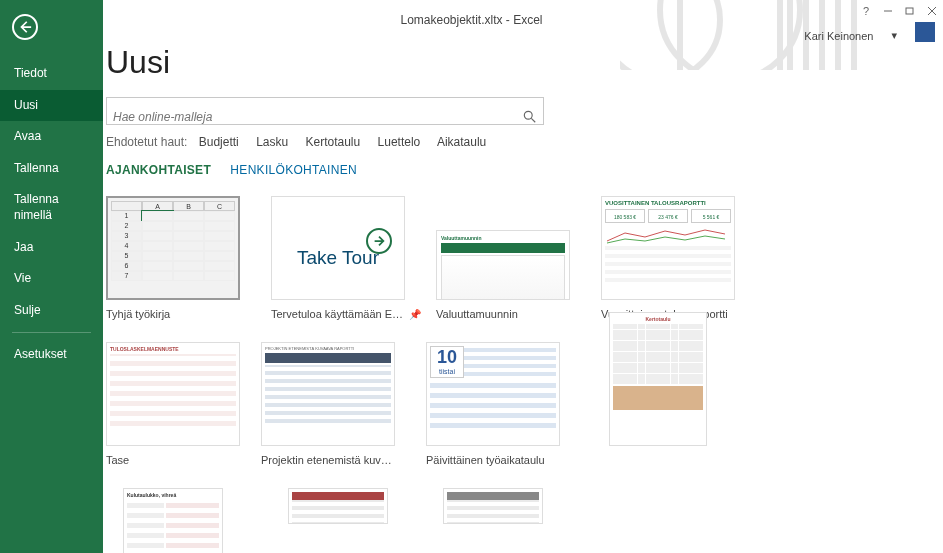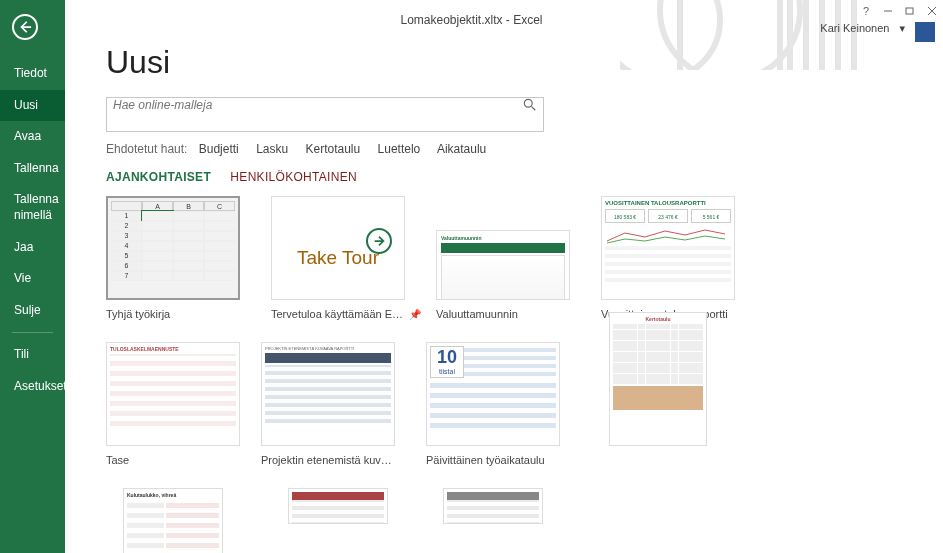--- a/index.html
+++ b/index.html
@@ -2,70 +2,70 @@
 <html><head>
   <meta charset="utf-8">
   <style>
     * { margin: 0; padding: 0; box-sizing: border-box; }
     body { font-family: "Segoe UI", Arial, sans-serif; font-size: 12px; color: #333; background: #fff; width: 943px; height: 553px; overflow: hidden; position: relative; }
     
     .topbar { position: absolute; top: 0; left: 0; right: 0; height: 30px; display: flex; align-items: center; justify-content: center; }
     .app-title { font-size: 12px; color: #444; position: absolute; left: 50%; transform: translateX(-50%); top: 13px; }
     .win-controls { position: absolute; right: 4px; top: 4px; display: flex; gap: 8px; align-items: center; }
     .win-btn { width: 14px; height: 14px; display: flex; align-items: center; justify-content: center; color: #666; font-size: 11px; cursor: pointer; }
-    .user-row { position: absolute; right: 8px; top: 22px; display: flex; align-items: flex-start; gap: 10px; font-size: 11px; color: #444; }
+    .user-row { position: absolute; right: 8px; top: 22px; display: flex; align-items: flex-end; gap: 18px; font-size: 11px; color: #444; }
     .user-avatar { width: 20px; height: 20px; background: #2b5797; }
     
     .decor { position: absolute; top: -20px; left: 620px; width: 260px; height: 90px; opacity: 0.12; overflow: hidden; pointer-events: none; }
     .decor svg { width: 260px; height: 140px; }
     
-    .sidebar { position: absolute; left: 0; top: 0; bottom: 0; width: 65px; background: #217346; color: #fff; padding-top: 10px; }
+    .sidebar { position: absolute; left: 0; top: 0; bottom: 0; width: 103px; background: #217346; color: #fff; padding-top: 10px; }
     .back-btn { width: 26px; height: 26px; border: 2px solid #fff; border-radius: 50%; margin: 4px 0 18px 12px; display: flex; align-items: center; justify-content: center; cursor: pointer; }
     .back-btn svg { width: 14px; height: 14px; fill: #fff; }
     .nav-item { padding: 8px 14px; font-size: 12px; cursor: pointer; line-height: 1.3; }
     .nav-item.active { background: #0a5c33; }
     .nav-sep { height: 1px; background: rgba(255,255,255,0.25); margin: 6px 12px; }
     
     .main { position: absolute; left: 82px; right: 14px; top: 0; bottom: 0; padding: 44px 24px 0 24px; overflow: hidden; }
     .page-title { font-size: 32px; font-weight: 300; color: #222; margin-bottom: 16px; }
     
     .search-row { display: flex; align-items: center; margin-bottom: 10px; }
-    .search-box { width: 438px; height: 35px; border: 1px solid #c8c8c8; display: flex; align-items: flex-start; padding: 0 6px; }
+    .search-box { width: 438px; height: 28px; border: 1px solid #c8c8c8; display: flex; align-items: flex-end; padding: 0 6px; }
     .search-input { flex: 1; border: none; outline: none; font-size: 12px; color: #666; font-style: italic; background: transparent; }
     .search-icon { width: 14px; height: 14px; cursor: pointer; }
     
     .suggest-row { font-size: 12px; color: #666; margin-bottom: 14px; }
     .suggest-label { color: #666; margin-right: 8px; }
     .suggest-link { color: #444; margin-right: 14px; cursor: pointer; }
     
     .tab-row { font-size: 12px; margin-bottom: 18px; }
     .tab-item { display: inline-block; margin-right: 16px; cursor: pointer; letter-spacing: 0.3px; }
     .tab-item.active { color: #217346; font-weight: 600; }
-    .tab-item.inactive { color: #7f1d1d; }
+    .tab-item.inactive { color: #0369a1; }
     
     .scroll-area { position: absolute; left: 24px; right: 0; top: 196px; bottom: 0; overflow-y: auto; padding-right: 10px; }
     
     .template-grid { display: flex; flex-wrap: wrap; gap: 0; }
     .template-card { width: 155px; margin-right: 0; margin-bottom: 22px; cursor: pointer; }
     .template-card:not(:nth-child(5n)) { margin-right: 10px; }
     .thumb { width: 134px; height: 104px; border: 1px solid #ddd; background: #fff; position: relative; overflow: hidden; margin-bottom: 8px; }
     .thumb.selected { outline: 2px solid #999; outline-offset: -2px; background: #f2f2f2; border-color: #aaa; }
     .template-label { font-size: 11px; color: #444; white-space: nowrap; overflow: hidden; text-overflow: ellipsis; max-width: 134px; }
     
     
     .blank-sheet { padding: 4px; }
     .blank-sheet .hdr { display: flex; font-size: 7px; text-align: center; background: #f0f0f0; }
     .blank-sheet .hdr div { border: 0.5px solid #ccc; flex: 1; height: 10px; line-height: 10px; }
     .blank-sheet .row { display: flex; font-size: 7px; }
     .blank-sheet .row div { border: 0.5px solid #eee; flex: 1; height: 10px; }
     .blank-sheet .rownum { flex: 0 0 12px; background: #f0f0f0; text-align: center; }
     
     .tour-thumb { display: flex; flex-direction: column; align-items: center; justify-content: center; height: 100%; gap: 6px; }
     .tour-arrow { width: 26px; height: 26px; border: 2px solid #217346; border-radius: 50%; display: flex; align-items: center; justify-content: center; align-self: flex-end; margin-right: 12px; }
-    .tour-text { font-size: 19px; color: #a16207; font-weight: 400; text-align: left; line-height: 1.1; margin-top: -12px; }
+    .tour-text { font-size: 19px; color: #0c4a6e; font-weight: 400; text-align: left; line-height: 1.1; margin-top: -12px; }
     
     .report-thumb { padding: 3px; font-size: 5px; }
     .report-title { color: #217346; font-size: 6px; font-weight: bold; margin-bottom: 3px; }
     .report-boxes { display: flex; gap: 3px; margin-bottom: 4px; }
     .report-box { flex: 1; height: 14px; border: 0.5px solid #ccc; }
     .report-lines { height: 40px; background: repeating-linear-gradient(0deg, #f4f4f4 0, #f4f4f4 4px, #fff 4px, #fff 8px); }
     
     .currency-thumb { padding: 4px; }
     .currency-thumb .strip { height: 10px; background: #217346; margin-bottom: 2px; }
     .currency-thumb .body { height: 50px; background: linear-gradient(#fff, #f5f5f5); border: 0.5px solid #ddd; }
@@ -167,21 +167,20 @@
   </div>
   <div class="nav-item">Tiedot</div>
   <div class="nav-item active">Uusi</div>
   <div class="nav-item">Avaa</div>
   <div class="nav-item">Tallenna</div>
   <div class="nav-item">Tallenna nimellä</div>
   <div class="nav-item">Jaa</div>
   <div class="nav-item">Vie</div>
   <div class="nav-item">Sulje</div>
   <div class="nav-sep"></div>
-  <div class="nav-item">Tili</div>
   <div class="nav-item">Asetukset</div>
 </div>
 
 <div class="main">
   <div class="page-title">Uusi</div>
 
   <div class="search-row">
     <div class="search-box">
       <input class="search-input" placeholder="Hae online-malleja" style="">
       <span class="search-icon">

